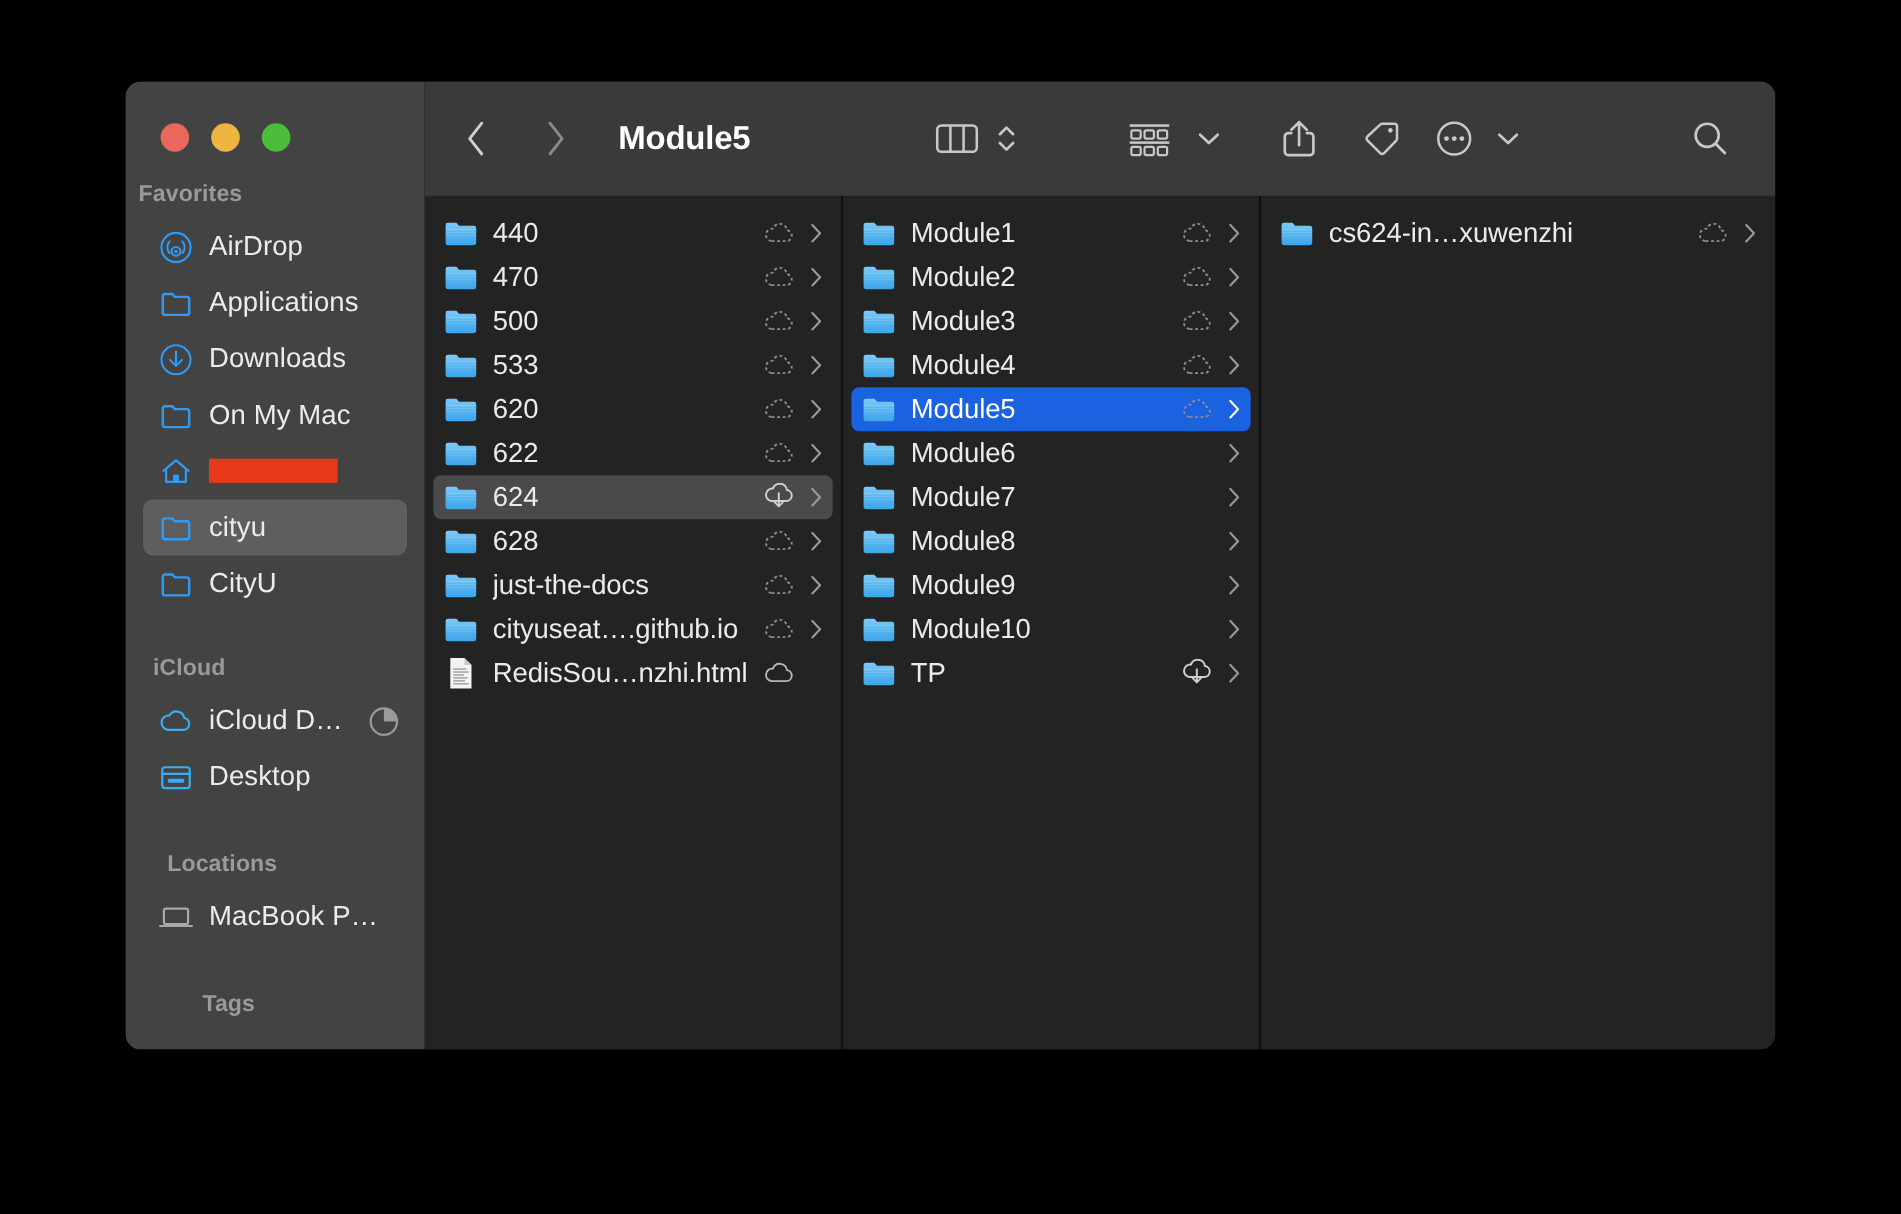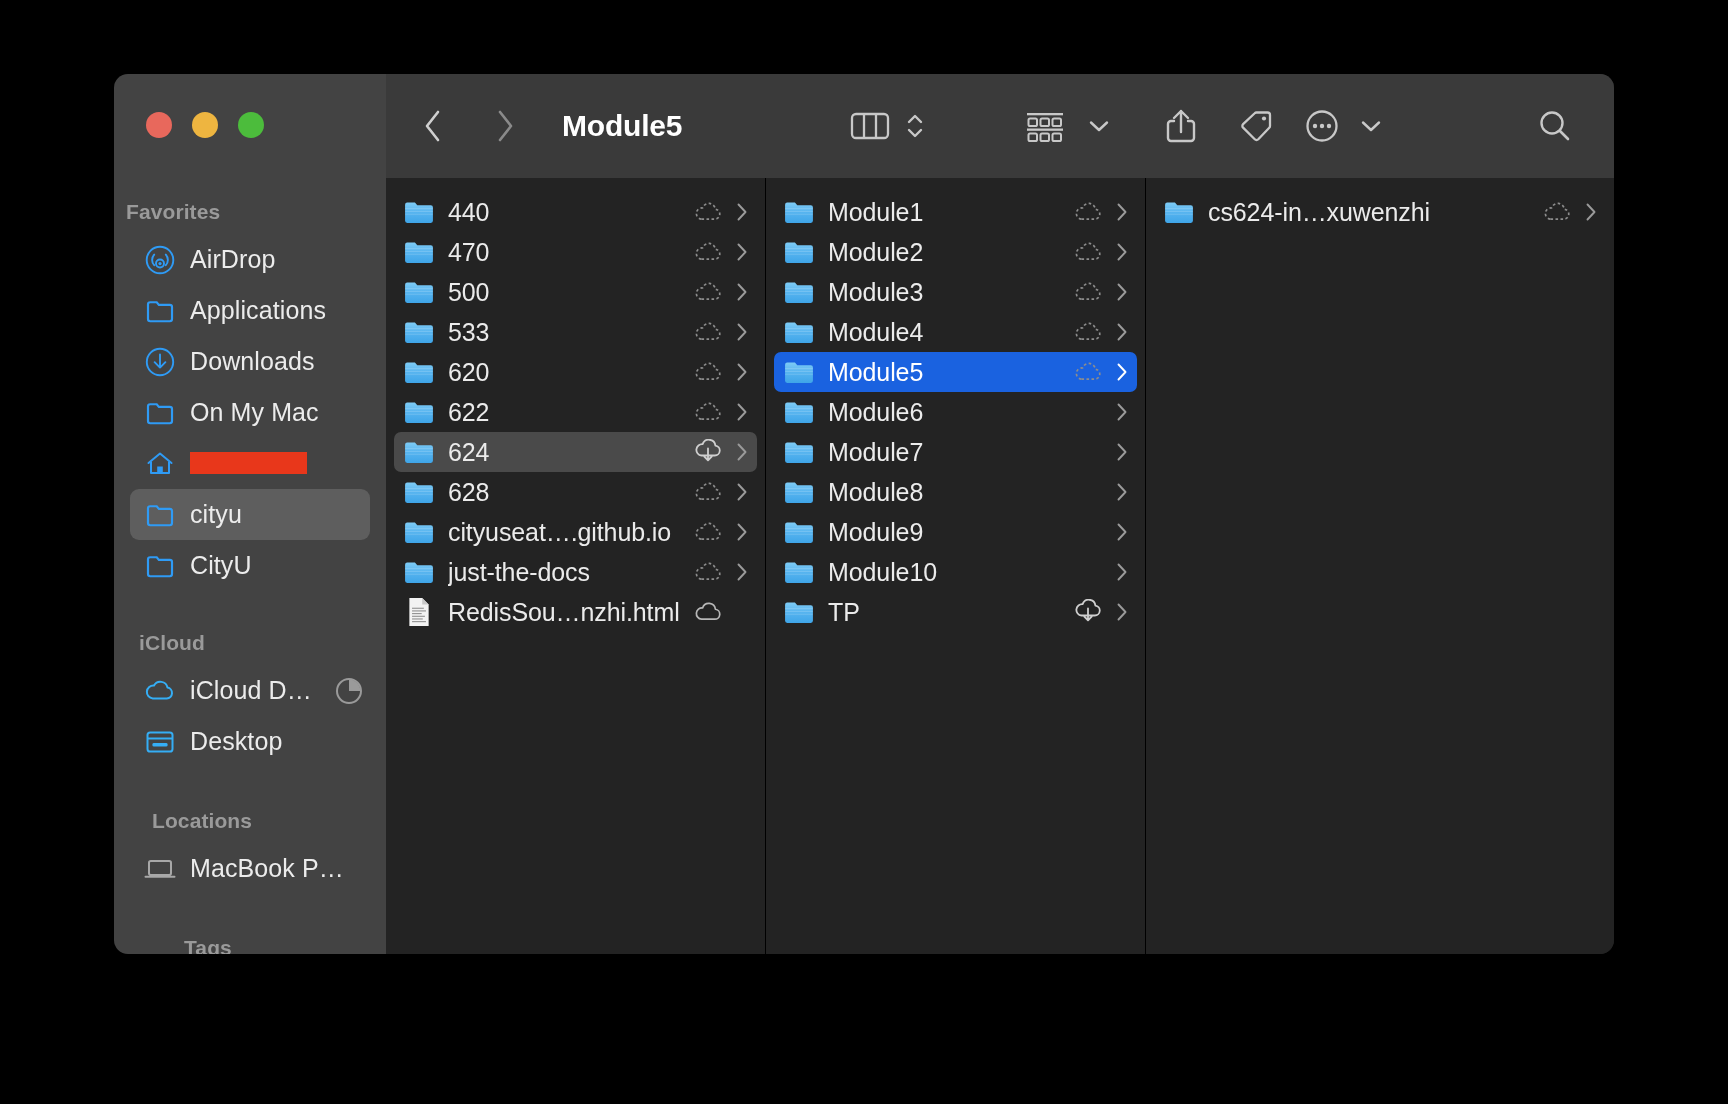--- a/index.html
+++ b/index.html
@@ -39,21 +39,21 @@
   .light.yellow { background: #eeb540; }
   .light.green { background: #4cbc3c; }
 
   .sb-section {
     color: #9a9a9a;
     font-size: 21px;
     font-weight: bold;
     padding: 0 0 0 30px;
     letter-spacing: 0.1px;
   }
-  #sb-favorites-header { margin-top: 62px; padding-left: 12px; }
+  #sb-favorites-header { margin-top: 27px; padding-left: 12px; }
   #sb-icloud-header { margin-top: 40px; padding-left: 25px; }
   #sb-locations-header { margin-top: 42px; padding-left: 38px; }
   #sb-tags-header { margin-top: 42px; margin-left: 40px; }
 
   .sb-list { margin-top: 10px; }
   .sb-item {
     display: flex;
     align-items: center;
     height: 51px;
     margin: 0 16px 0 16px;
@@ -592,41 +592,41 @@
                 </svg>
               </span>
             </span>
           </div>
           <div class="row">
             <span class="row-ico">
               <svg width="30" height="24" viewBox="0 0 28 22">
                 <use href="#sym-folder-filled"></use>
               </svg>
             </span>
+            <span class="row-name">just-the-docs</span>
+            <span class="row-trail">
+              <span class="cloud-slot">
+                <svg width="30" height="22" viewBox="0 0 30 22">
+                  <use href="#sym-cloud-dashed"></use>
+                </svg>
+              </span>
+              <span class="chev-slot" style="color: rgb(154, 154, 154);">
+                <svg width="12" height="20" viewBox="0 0 12 20">
+                  <use href="#sym-chevron-right"></use>
+                </svg>
+              </span>
+            </span>
+          </div>
+          <div class="row">
+            <span class="row-ico">
+              <svg width="30" height="24" viewBox="0 0 28 22">
+                <use href="#sym-folder-filled"></use>
+              </svg>
+            </span>
             <span class="row-name">cityuseat….github.io</span>
-            <span class="row-trail">
-              <span class="cloud-slot">
-                <svg width="30" height="22" viewBox="0 0 30 22">
-                  <use href="#sym-cloud-dashed"></use>
-                </svg>
-              </span>
-              <span class="chev-slot" style="color: rgb(154, 154, 154);">
-                <svg width="12" height="20" viewBox="0 0 12 20">
-                  <use href="#sym-chevron-right"></use>
-                </svg>
-              </span>
-            </span>
-          </div>
-          <div class="row">
-            <span class="row-ico">
-              <svg width="30" height="24" viewBox="0 0 28 22">
-                <use href="#sym-folder-filled"></use>
-              </svg>
-            </span>
-            <span class="row-name">just-the-docs</span>
             <span class="row-trail">
               <span class="cloud-slot">
                 <svg width="30" height="22" viewBox="0 0 30 22">
                   <use href="#sym-cloud-dashed"></use>
                 </svg>
               </span>
               <span class="chev-slot" style="color: rgb(154, 154, 154);">
                 <svg width="12" height="20" viewBox="0 0 12 20">
                   <use href="#sym-chevron-right"></use>
                 </svg>

